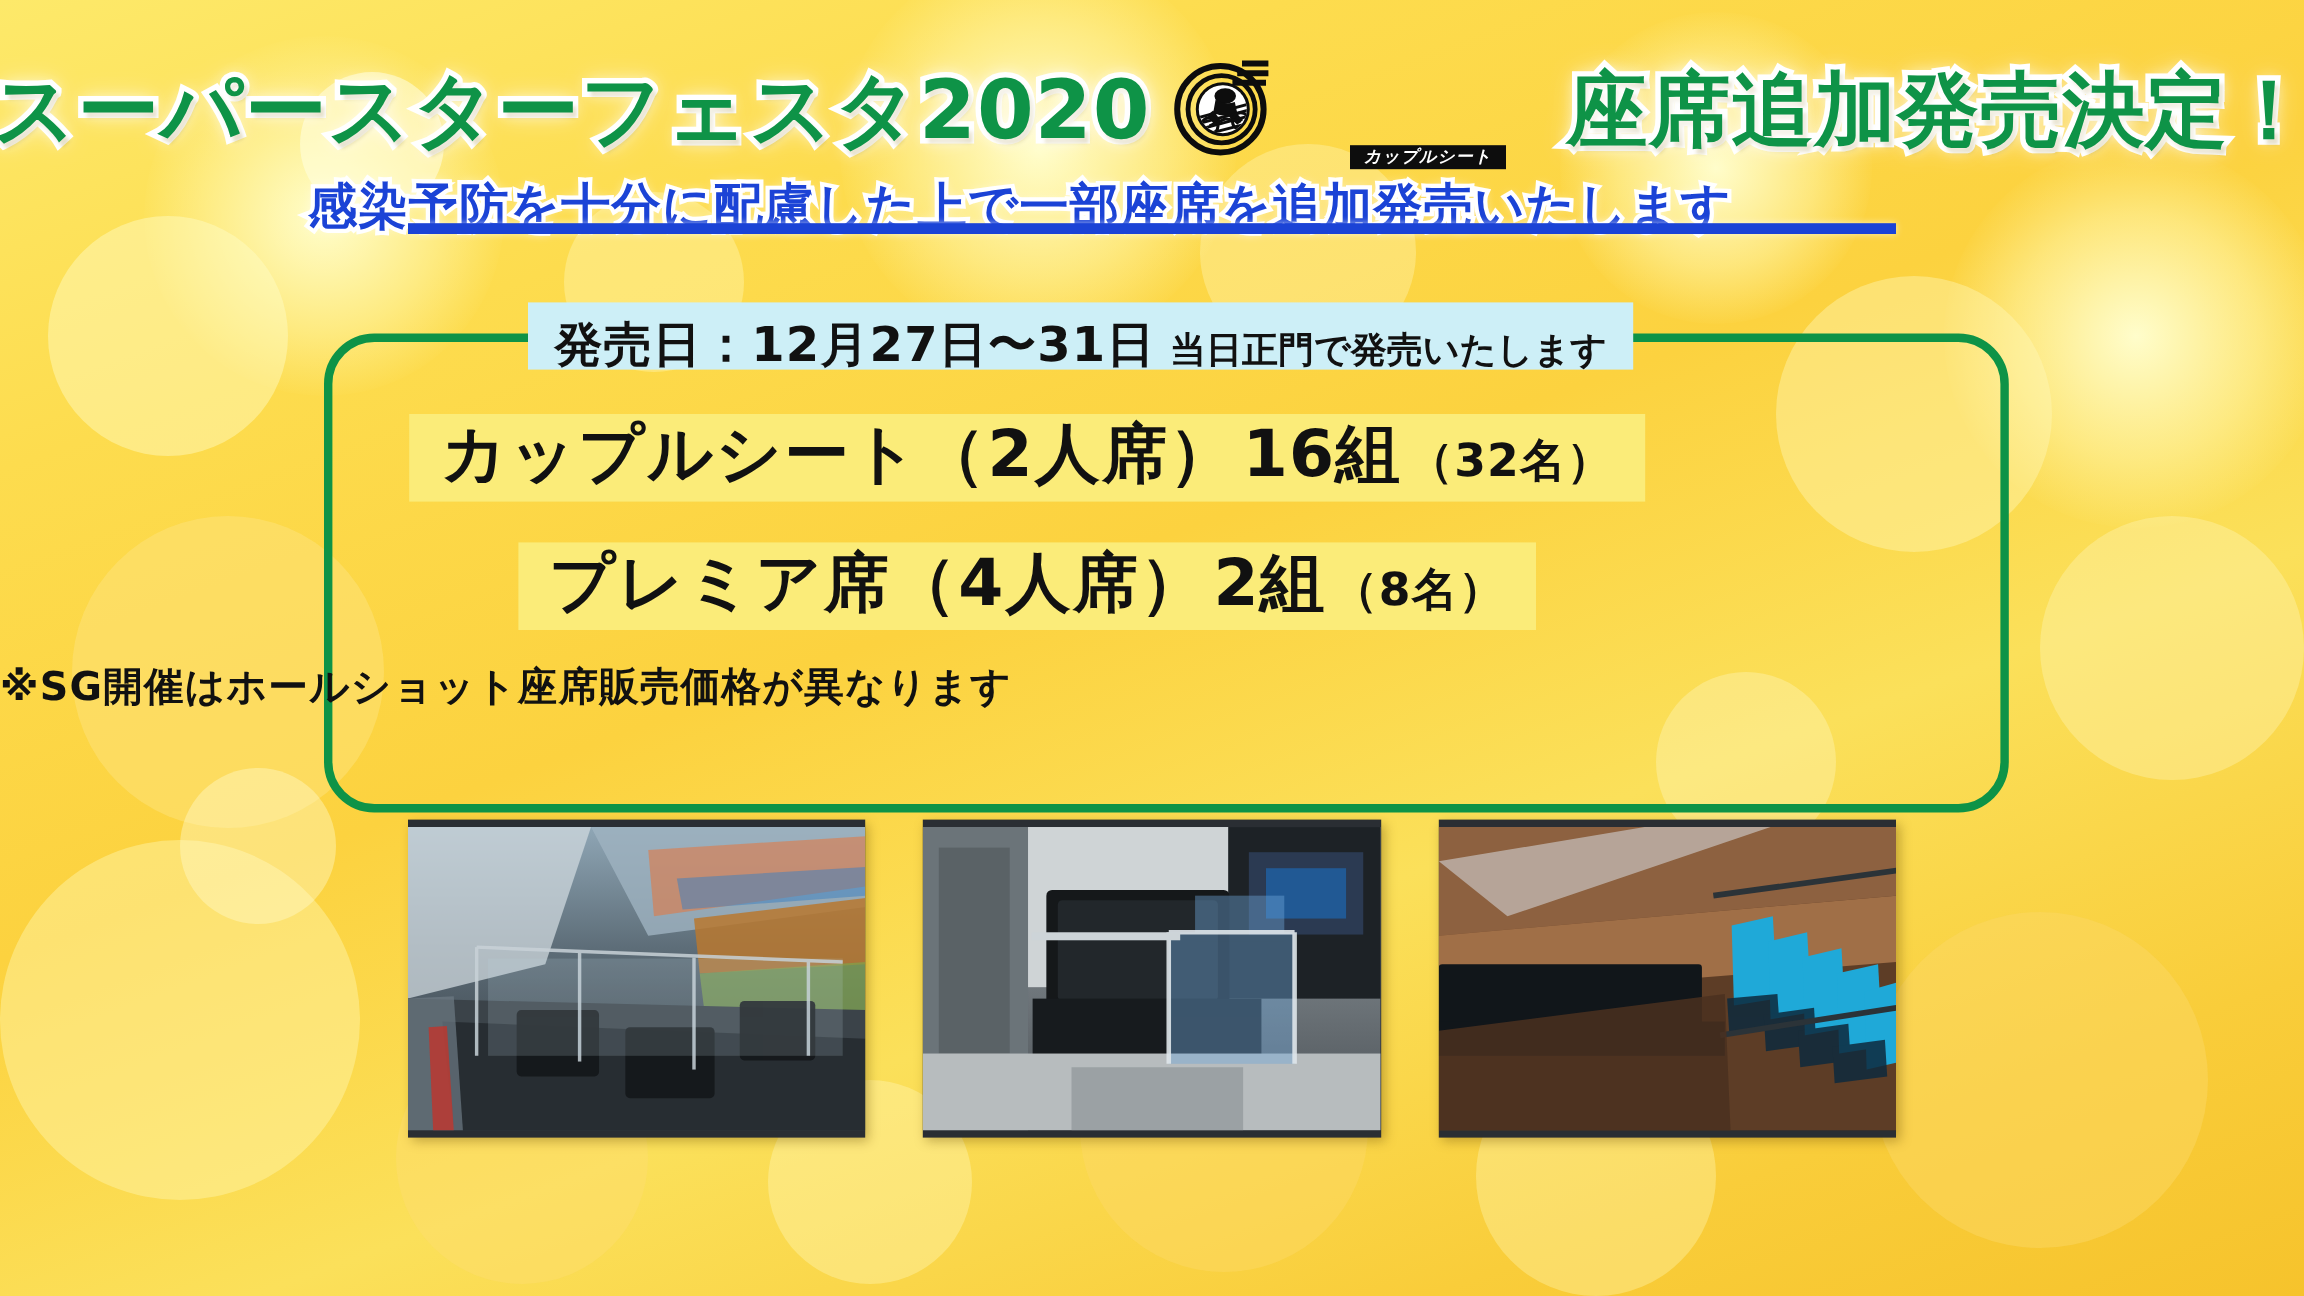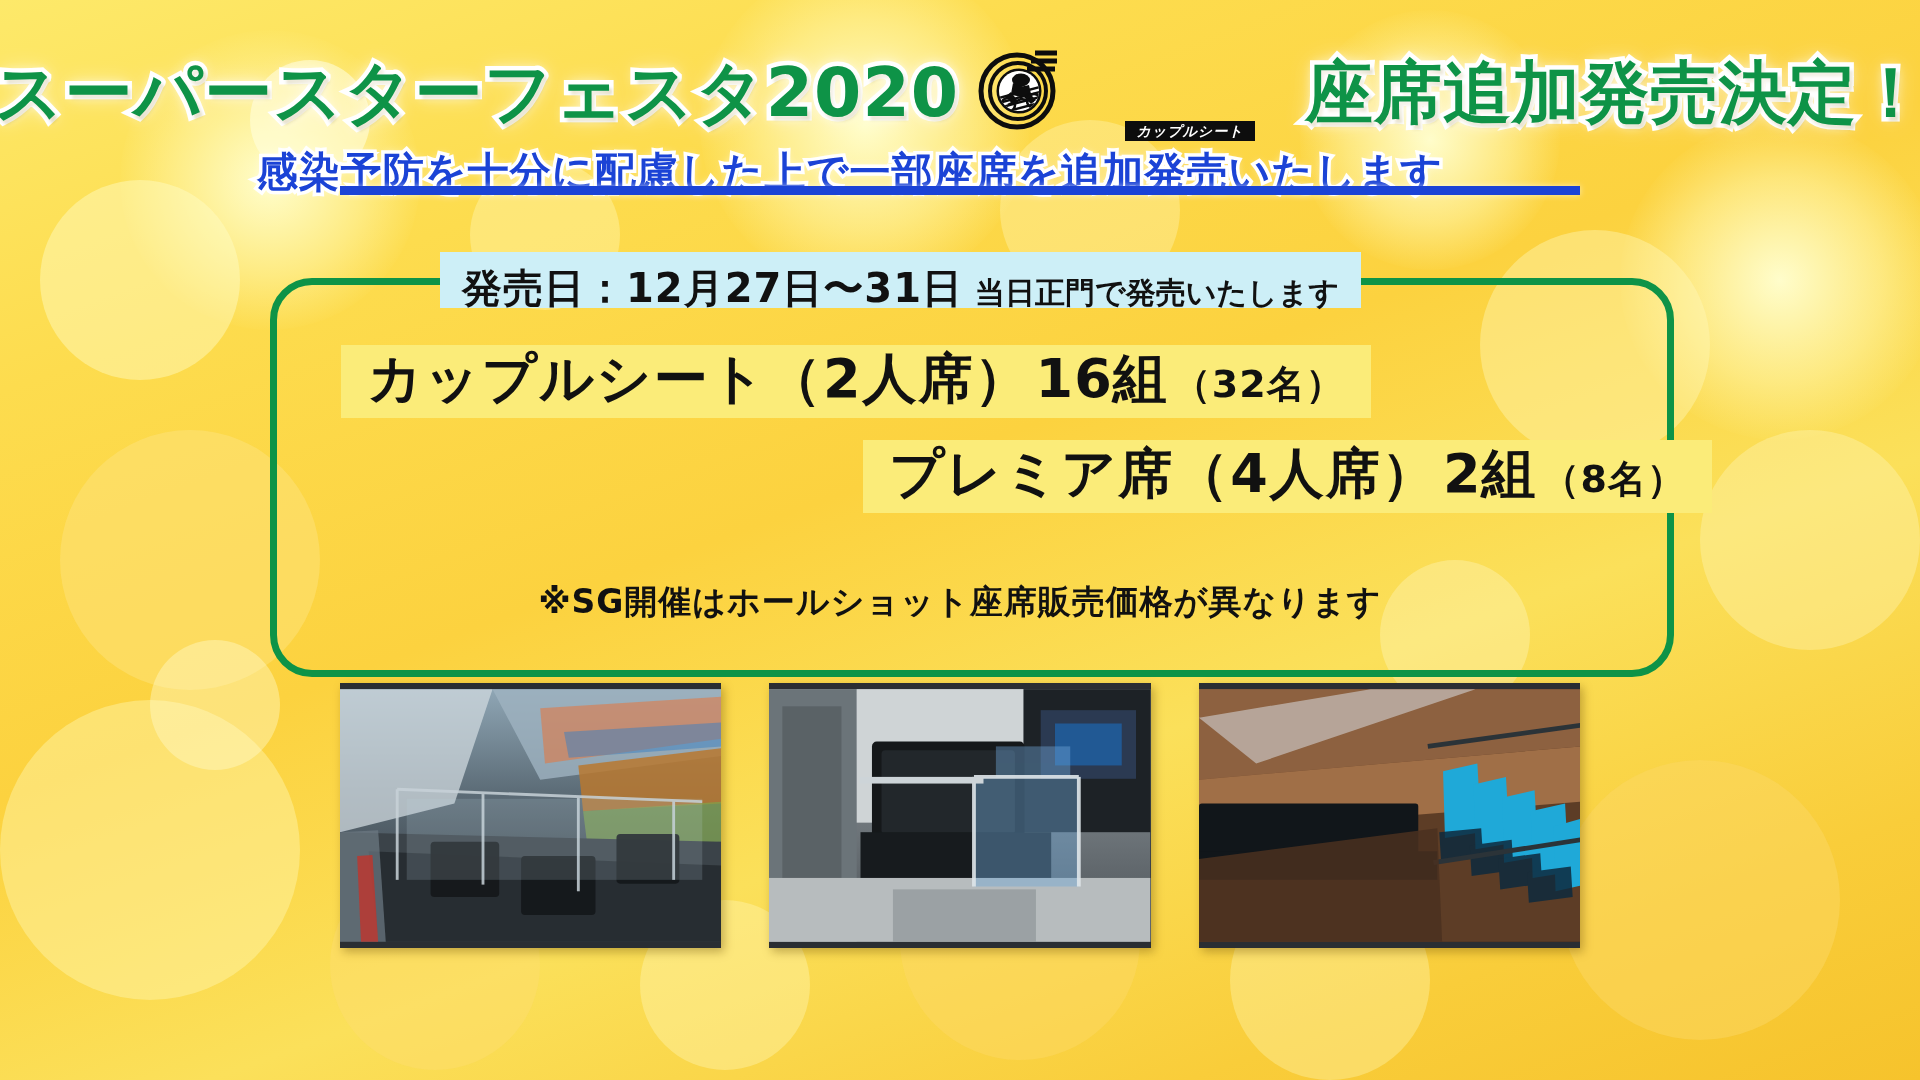--- a/index.html
+++ b/index.html
@@ -53,21 +53,21 @@
   #datebar .d-main{font-size:40px;font-weight:bold;color:#111;letter-spacing:1px;line-height:1;}
   #datebar .d-sub{font-size:30px;font-weight:bold;color:#111;margin-left:12px;line-height:1;margin-top:40px;}
 
   
   .seatrow{position:absolute;left:0;width:1712px;text-align:center;z-index:3;}
   .seatband{display:inline-block;background:#fbec79;padding:6px 26px 10px 26px;white-space:nowrap;line-height:1.05;}
   .s-name{font-size:54px;font-weight:bold;color:#111;letter-spacing:2px;}
   .s-count{font-size:54px;font-weight:bold;color:#111;letter-spacing:1px;}
   .s-people{font-size:38px;font-weight:bold;color:#111;letter-spacing:1px;}
 
-  #note{position:absolute;left:0;top:580px;width:1920px;text-align:center;z-index:3;}
+  #note{position:absolute;left:0;top:550px;width:1920px;text-align:left;z-index:3;}
   #note span{font-size:33px;font-weight:bold;color:#111;letter-spacing:1px;}
 
   
   #photos{position:absolute;left:340px;top:683px;width:1240px;height:265px;display:flex;
     justify-content:center;gap:48px;z-index:3;}
   .photo{width:400px;height:265px;overflow:hidden;position:relative;
     box-shadow:3px 4px 9px rgba(110,80,10,.4);background:#2a2e33;}
   .photo svg{display:block;width:100%;height:100%;}
 </style>
 </head>
@@ -158,21 +158,21 @@
   </div>
 
   <div class="seatrow" style="top:345px;">
     <span class="seatband">
       <span class="s-name">カップルシート（2人席）</span>
       <span class="s-count">16組</span>
       <span class="s-people">（32名）</span>
     </span>
   </div>
 
-  <div class="seatrow" style="top:440px;text-align:right;">
+  <div class="seatrow" style="top:452px;">
     <span class="seatband">
       <span class="s-name">プレミア席（4人席）</span>
       <span class="s-count">2組</span>
       <span class="s-people">（8名）</span>
     </span>
   </div>
 
   <div id="note">
     <span>※SG開催はホールショット座席販売価格が異なります</span>
   </div>

